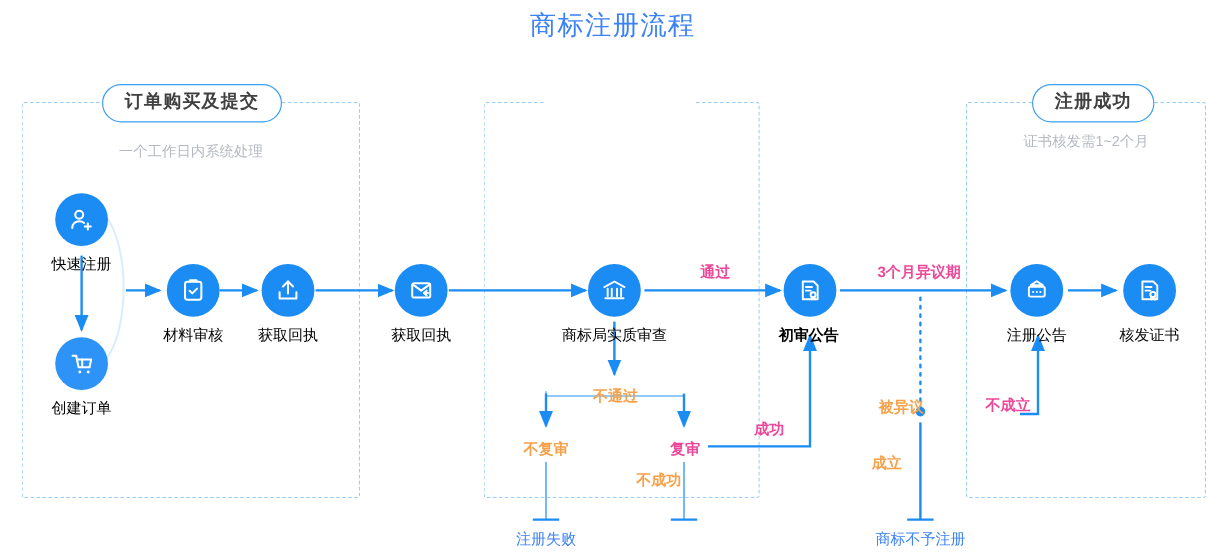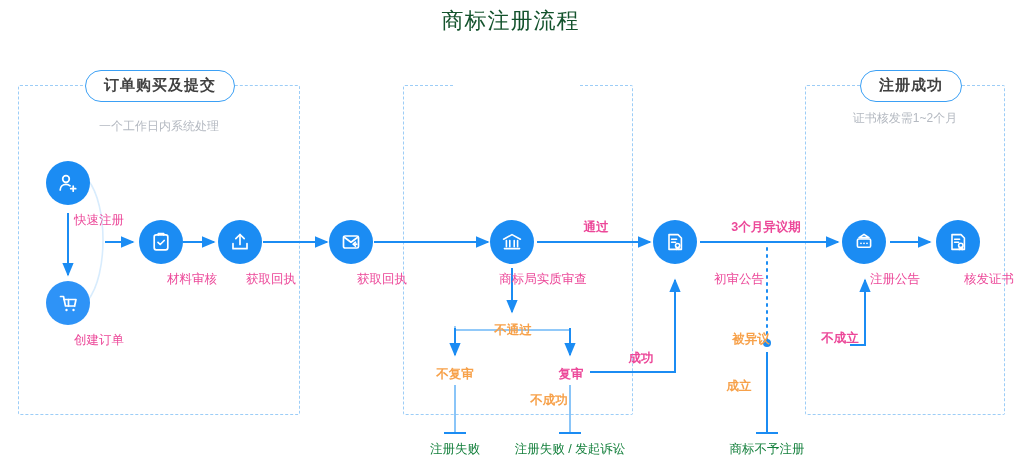--- a/index.html
+++ b/index.html
@@ -24,21 +24,21 @@
     width: 1021px;
     height: 467px;
   }
   .title {
     position: absolute;
     left: 0;
     top: 6px;
     width: 1021px;
     text-align: center;
     font-size: 22px;
-    color: #14532d;
+    color: #3b82f6;
     letter-spacing: 1px;
   }
   .panel {
     position: absolute;
     border: 1px dashed #9ccdf7;
     border-radius: 2px;
     box-sizing: border-box;
     background: transparent;
   }
   .panel-badge {
@@ -76,41 +76,40 @@
   }
   .node.light {
     background: #2e93f7;
   }
   .node svg {
     display: block;
   }
   .node-label {
     position: absolute;
     font-size: 12.5px;
-    color: #ec4899;
-    white-space: nowrap;
-    text-align: center;
-    margin-left: 31px;
+    color: #000000;
+    white-space: nowrap;
+    text-align: center;
   }
   .edge-label {
     position: absolute;
     font-size: 12.5px;
     white-space: nowrap;
     text-align: center;
     color: #ec4899;
     font-weight: bold;
   }
   .edge-label.orange {
     color: #f7a14a;
     font-weight: bold;
   }
   .terminal-label {
     position: absolute;
     font-size: 12.5px;
-    color: #15803d;
+    color: #3b82f6;
     white-space: nowrap;
     text-align: center;
   }
 </style>
 </head>
 <body>
 
 <div id="stage">
 
   <div class="title">商标注册流程</div>
@@ -255,21 +254,21 @@
   <div class="node" style="left:653px; top:220px;">
     <span>
       <svg width="24" height="24" viewBox="0 0 24 24" fill="none" stroke="#ffffff" stroke-width="1.6" stroke-linecap="round" stroke-linejoin="round">
         <path d="M6 4.6h9l3.4 3.4v11.4H6z"></path>
         <path d="M8.6 9.2h5M8.6 12.2h4"></path>
         <circle cx="14.6" cy="15.6" r="2.1"></circle>
         <path d="M13.6 17.3l-.3 2.1 1.3-.8 1.3.8-.3-2.1"></path>
       </svg>
     </span>
   </div>
-  <div class="node-label" style="left:658px; top:271px; width:100px;">初审公告</div>
+  <div class="node-label" style="left:624px; top:271px; width:100px;font-weight:bold;">初审公告</div>
 
   <div class="node" style="left:842px; top:220px;">
     <span>
       <svg width="24" height="24" viewBox="0 0 24 24" fill="none" stroke="#ffffff" stroke-width="1.6" stroke-linecap="round" stroke-linejoin="round">
         <path d="M12 4.4l5 3.2H7z"></path>
         <rect x="5.4" y="9" width="13.2" height="8.2" rx="1.3"></rect>
         <circle cx="9" cy="13.3" r="0.9" fill="#ffffff" stroke="none"></circle>
         <circle cx="12" cy="13.3" r="0.9" fill="#ffffff" stroke="none"></circle>
         <circle cx="15" cy="13.3" r="0.9" fill="#ffffff" stroke="none"></circle>
       </svg>
@@ -294,16 +293,15 @@
   <div class="edge-label orange" style="left:425px; top:366px; width:60px;">不复审</div>
   <div class="edge-label" style="left:547px; top:366px; width:48px;">复审</div>
   <div class="edge-label orange" style="left:519px; top:392px; width:60px;">不成功</div>
   <div class="edge-label" style="left:616px; top:350px; width:50px;">成功</div>
   <div class="edge-label" style="left:711px; top:219px; width:110px;">3个月异议期</div>
   <div class="edge-label orange" style="left:721px; top:331px; width:60px;">被异议</div>
   <div class="edge-label" style="left:810px; top:330px; width:60px;">不成立</div>
   <div class="edge-label orange" style="left:715px; top:378px; width:48px;">成立</div>
 
   <div class="terminal-label" style="left:405px; top:441px; width:100px;">注册失败</div>
-  <div class="terminal-label" style="left:505px; top:441px; width:130px;">注册失败 / 发起诉讼</div>
   <div class="terminal-label" style="left:717px; top:441px; width:100px;">商标不予注册</div>
 
 </div>
 
 </body></html>

